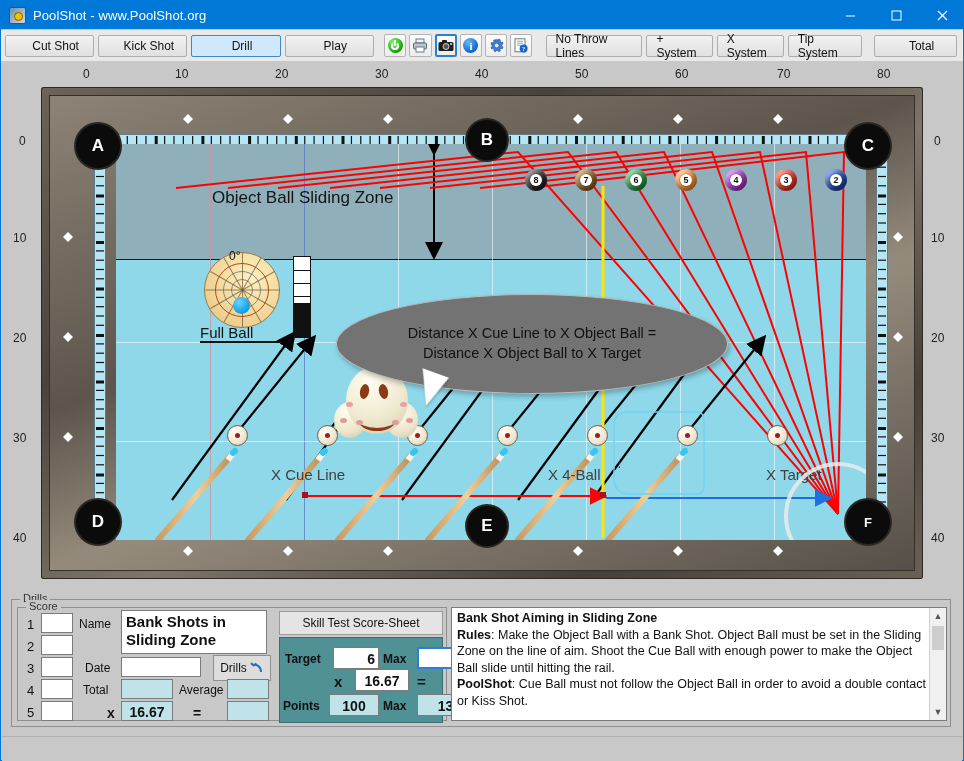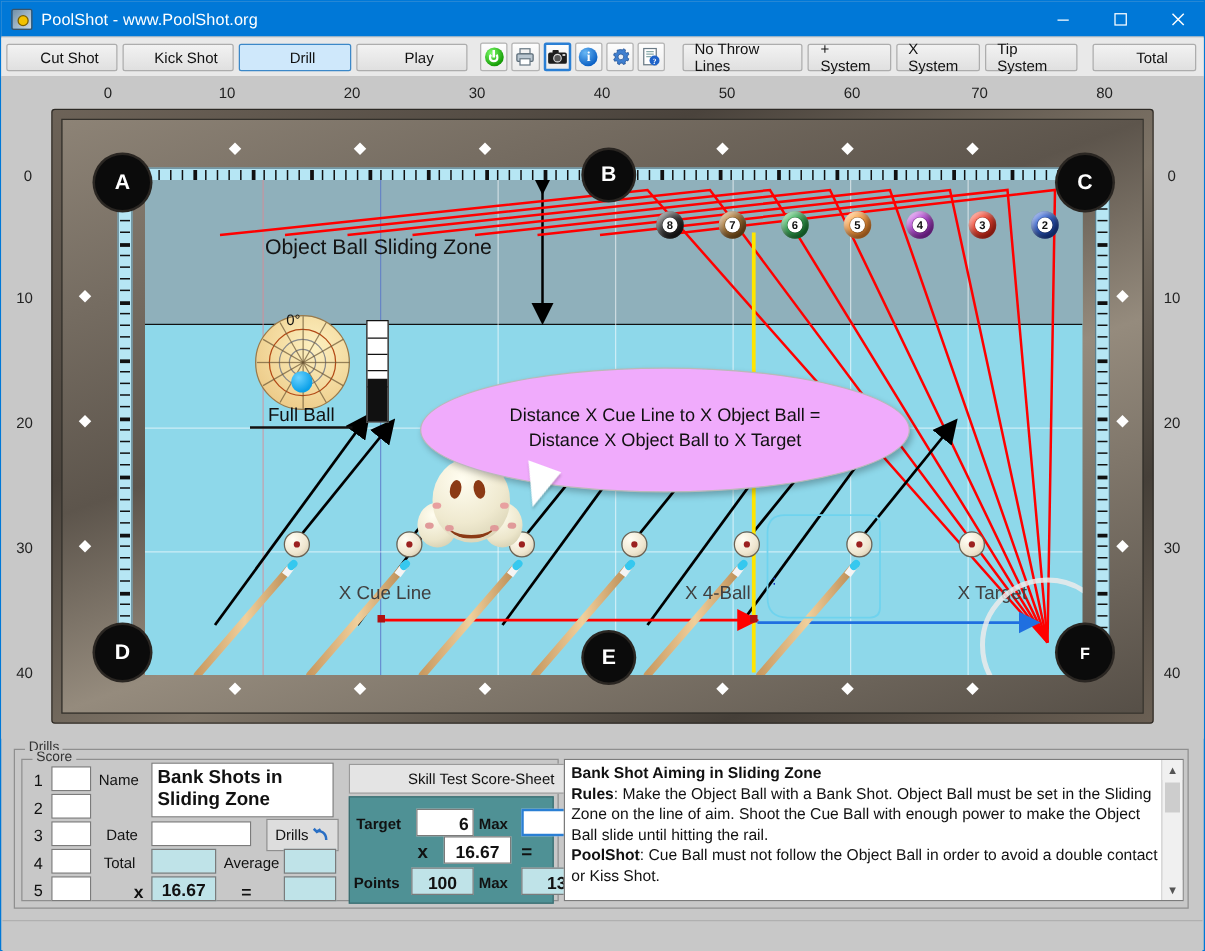--- a/index.html
+++ b/index.html
@@ -88,21 +88,21 @@
      box-shadow:0 0 0 .5px rgba(0,0,0,.35);}
 
   .ghostball{position:absolute;width:19px;height:19px;border-radius:50%;
      background:radial-gradient(circle at 33% 28%,#fffdf4,#efe6d0 60%,#cdbfa2);
      border:1px solid #6b6254;display:flex;align-items:center;justify-content:center;}
   .ghostball i{width:5px;height:5px;border-radius:50%;background:#9b2020;display:block;}
 
   .zonelabel{position:absolute;font-size:17px;color:#141414;white-space:nowrap;}
   .fieldlabel{position:absolute;font-size:15px;color:#404040;white-space:nowrap;}
 
-  .bubble{position:absolute;background:#f0abfc;border:1px solid #b9b9b9;border-radius:50%/50%;
+  .bubble{position:absolute;background:#737373;border:1px solid #b9b9b9;border-radius:50%/50%;
      box-shadow:2px 3px 5px rgba(0,0,0,.25);display:flex;align-items:center;
      justify-content:center;text-align:center;}
   .bubble .bt{font-size:14.5px;color:#111;line-height:1.35;}
   .bubble-tail{position:absolute;width:0;height:0;border-left:16px solid transparent;
      border-right:12px solid transparent;border-top:34px solid #fff;
      filter:drop-shadow(1px 2px 1px rgba(0,0,0,.2));}
 
   .aimdial{position:absolute;width:74px;height:74px;border-radius:50%;
      background:radial-gradient(circle at 62% 34%,#fdf0c0,#f2d79a 55%,#e8c07a);
      border:1px solid #9a7a4a;}
@@ -143,21 +143,21 @@
   .cellbox{position:absolute;background:#fff;border:1px solid #7b7b7b;box-sizing:border-box;}
   .cellbox.cyan{background:#bfe3e8;}
   .cellbox.focus{border:2px solid #2a7fd4;}
   .lbl{position:absolute;font-size:12px;color:#111;}
   .lbl.b{font-weight:bold;}
   .rownum{position:absolute;font-size:13px;color:#111;}
   .valr{position:absolute;font-size:14px;font-weight:bold;color:#111;text-align:right;}
   .valc{position:absolute;font-size:14px;font-weight:bold;color:#111;text-align:center;}
 
   .sheetbtn{position:absolute;background:#e4e4e4;border:1px solid #9a9a9a;
-     font-size:12px;color:#111;display:flex;align-items:center;justify-content:center;padding-left:24px;}
+     font-size:12px;color:#111;display:flex;align-items:center;justify-content:center;}
   .tealbox{position:absolute;background:#4f9195;border:1px solid #3c6d70;}
   .clearbtn{position:absolute;background:#ddd;border:1px solid #8f8f8f;font-size:12px;
      color:#111;display:flex;align-items:center;justify-content:center;gap:3px;}
 
   .rulespane{position:absolute;background:#fff;border:1px solid #7b7b7b;overflow:hidden;}
   .rulestext{position:absolute;left:5px;top:2px;right:20px;font-size:12.5px;color:#111;
      line-height:1.32;}
   .scrollbar{position:absolute;right:0;top:0;width:16px;bottom:0;background:#f0f0f0;
      border-left:1px solid #cfcfcf;}
   .sb-arrow{position:absolute;left:0;width:16px;height:16px;display:flex;
@@ -733,21 +733,21 @@
             <div class="spoke" style="transform:rotate(150deg)"></div>
             <div class="spoke" style="transform:rotate(180deg)"></div>
             <div class="spoke" style="transform:rotate(210deg)"></div>
             <div class="spoke" style="transform:rotate(240deg)"></div>
             <div class="spoke" style="transform:rotate(270deg)"></div>
             <div class="spoke" style="transform:rotate(300deg)"></div>
             <div class="spoke" style="transform:rotate(330deg)"></div>
             <div class="cuedot"></div>
           </div>
           <div class="deg0" style="left:113px;top:105px">0°</div>
-          <div class="fullball" style="left:84px;top:180px;width:82px;text-align:center">Full Ball</div>
+          <div class="fullball" style="left:84px;top:180px;width:82px;">Full Ball</div>
 
           <div class="powerbar" style="left:177px;top:112px">
             <div class="seg" style="top:13px"></div>
               <div class="seg" style="top:26px"></div>
             <div class="seg" style="top:39px"></div>
               <div class="seg" style="top:52px"></div>
             <div class="fill"></div>
           </div>
 
           <div class="smiley" style="left:218px;top:222px">

